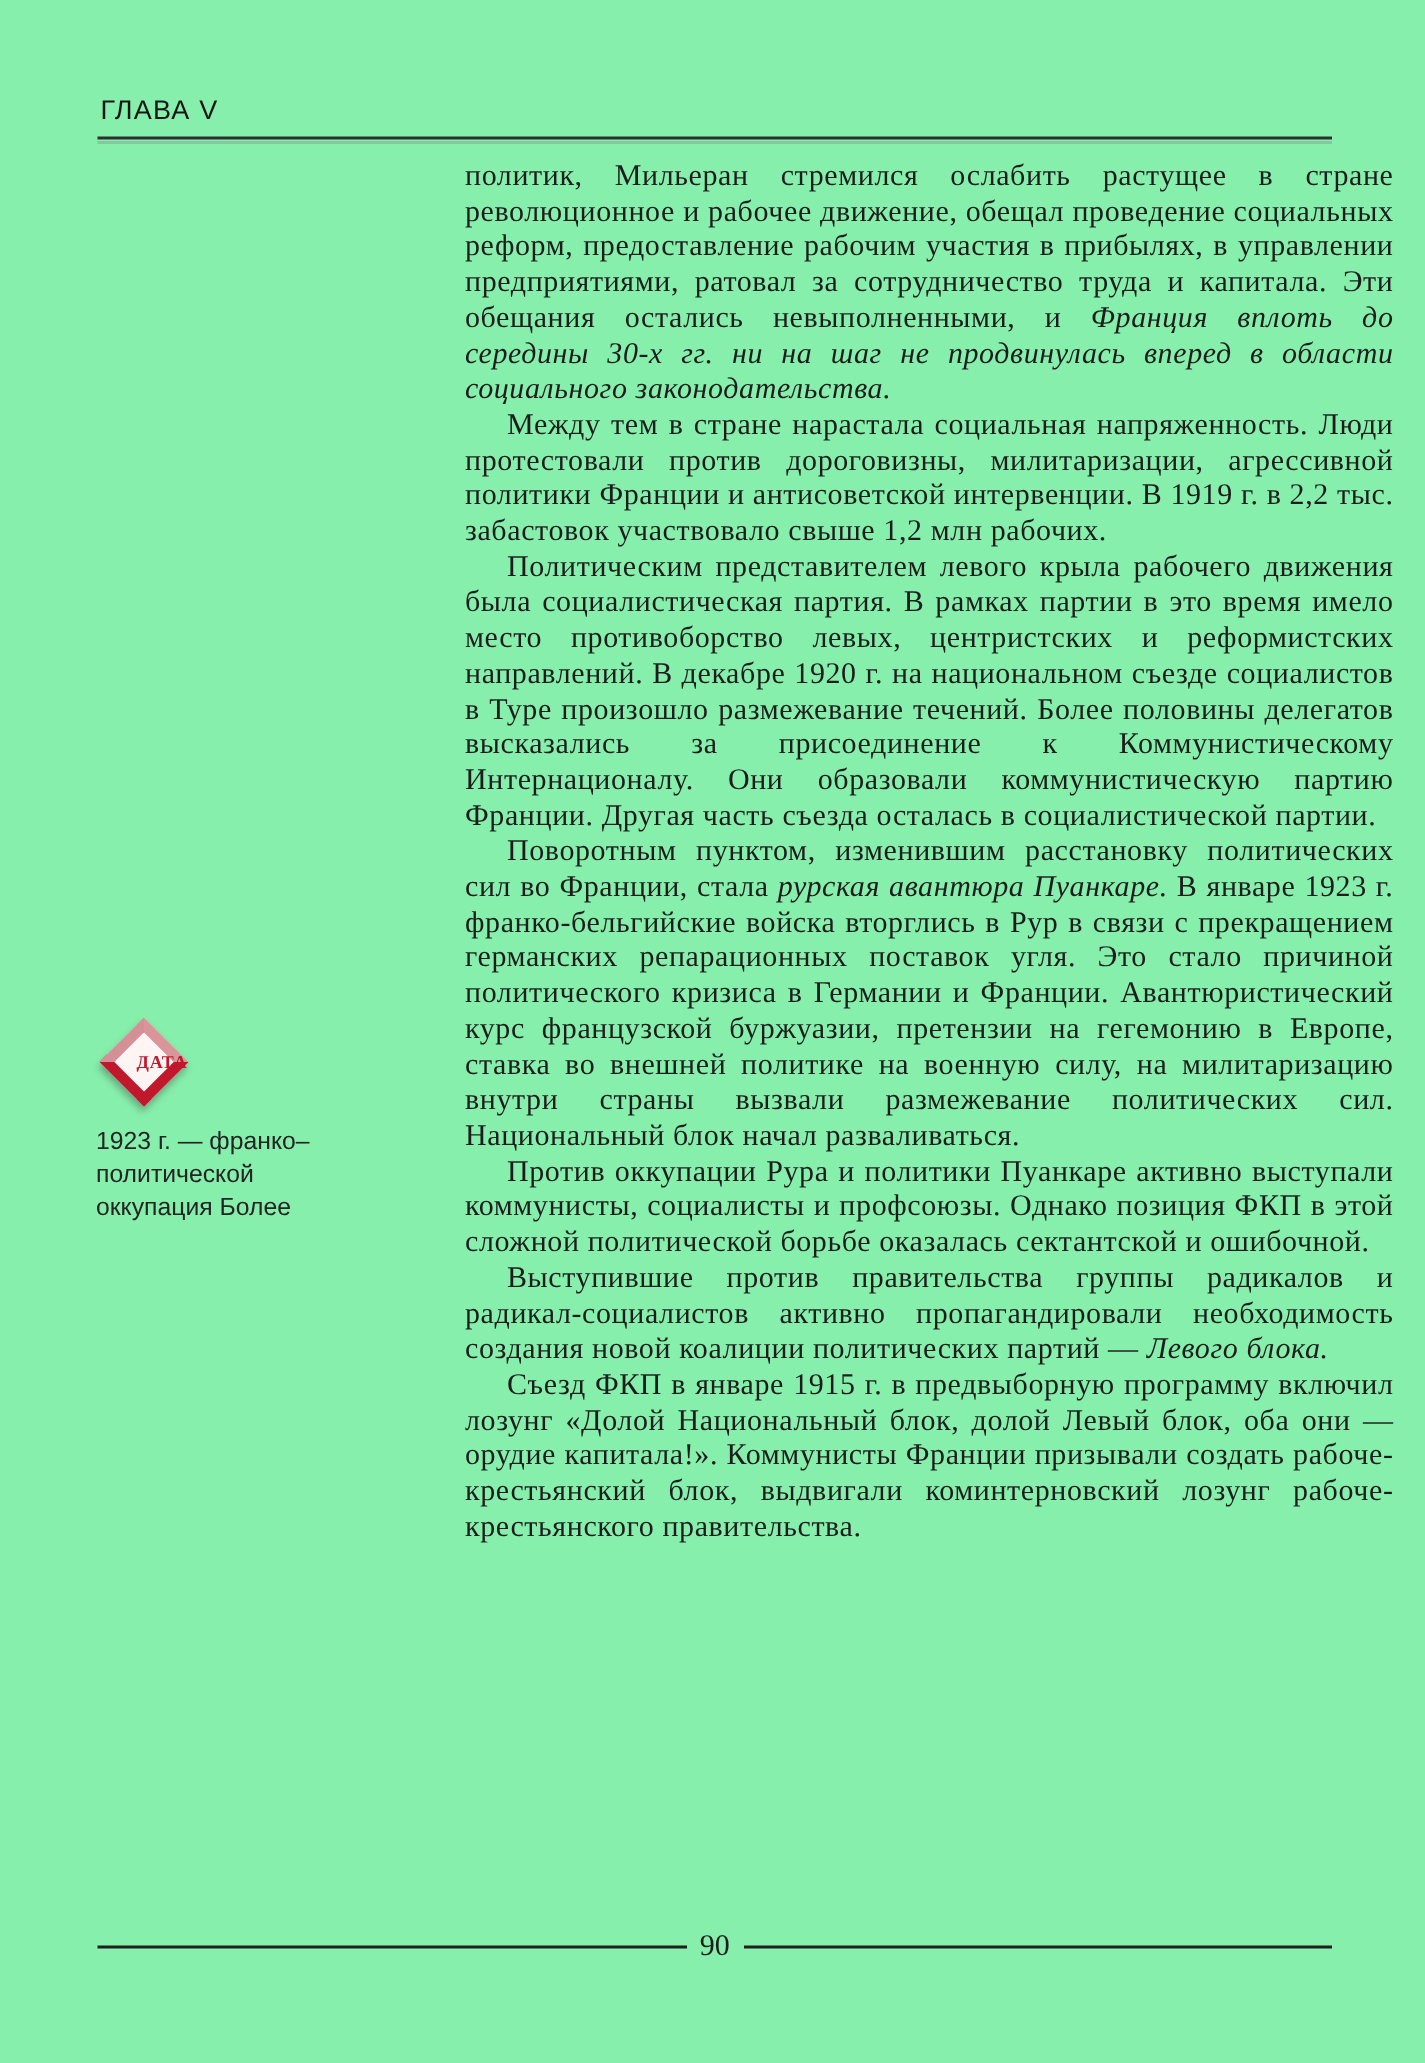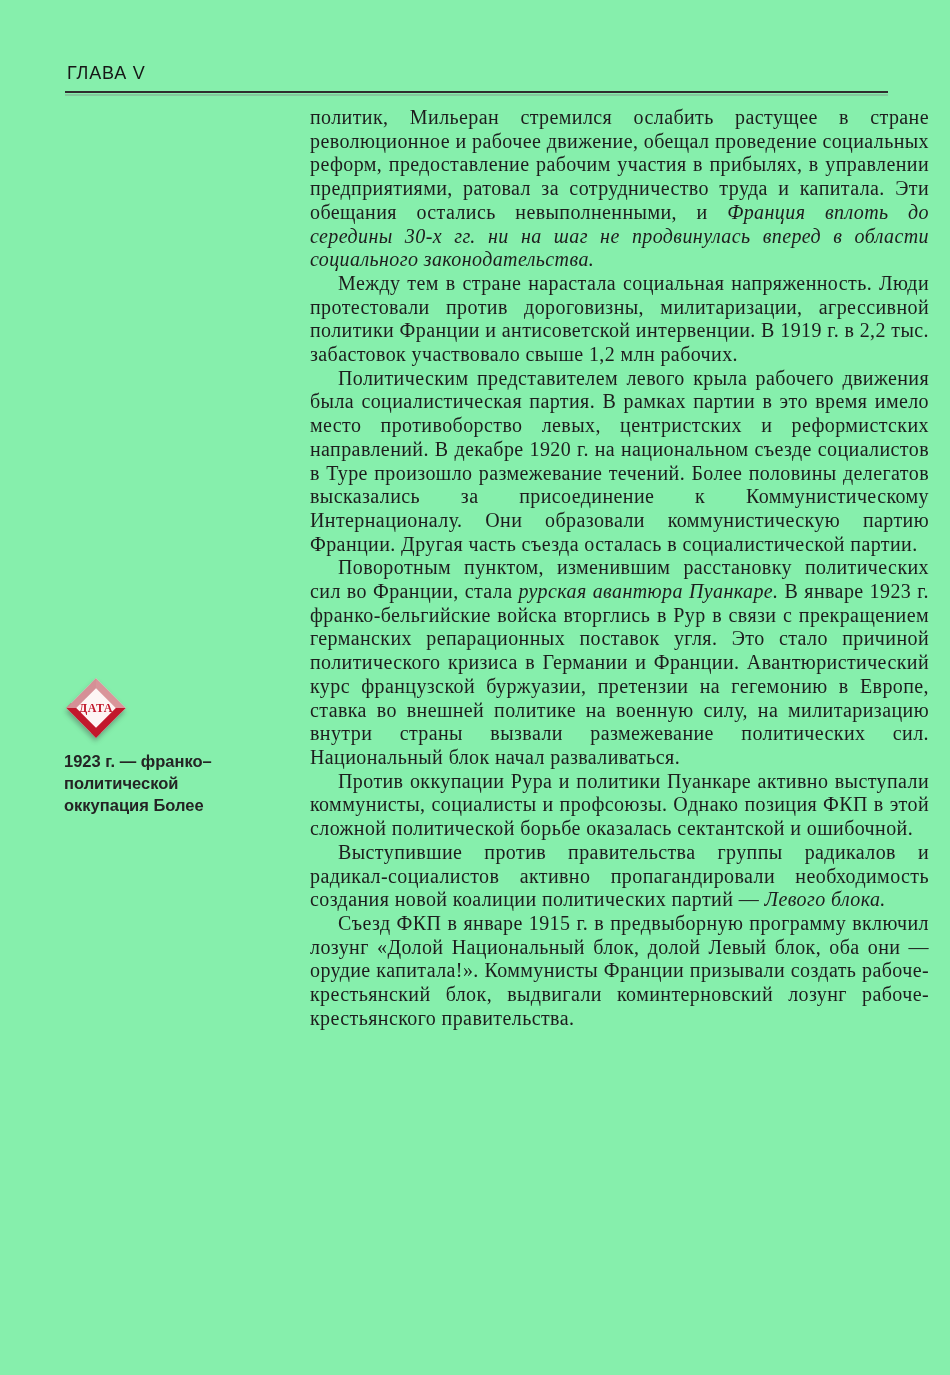--- a/index.html
+++ b/index.html
@@ -71,38 +71,37 @@
     transform: rotate(45deg);
     background: #fdf5f4;
     border-top: 7px solid #d9959a;    
     border-left: 7px solid #d59096;   
     border-right: 7px solid #c2182c;  
     border-bottom: 7px solid #c2182c; 
     box-shadow: 2px 3px 5px rgba(60,60,60,0.4);
   }
   .badge-label {
     position: absolute;
-    left: 0; top: 0;
+    left: 12px; top: 0;
     width: 64px; height: 64px;
     display: flex;
     align-items: center;
     justify-content: center;
     font-family: "Liberation Serif", serif;
     font-weight: bold;
     font-size: 12px;
     letter-spacing: 0.5px;
     color: #c2182c;
   }
   .margin-text {
     margin-top: 10px;
     font-family: "Liberation Sans", "DejaVu Sans", sans-serif;
     font-size: 16.5px;
     line-height: 22px;
     color: #242424;
-    font-weight: bold;
   }
 
   
   .page-footer {
     position: absolute;
     left: 65px;
     top: 1286px;
     width: 823px;
     display: flex;
     align-items: center;
@@ -141,14 +140,19 @@
   <main class="body-column">
       <p class=""><span>политик, Мильеран стремился ослабить растущее в стране революционное и рабочее движение, обещал проведение социальных реформ, предоставление рабочим участия в прибылях, в управлении предприятиями, ратовал за сотрудничество труда и капитала. Эти обещания остались невыполненными, и </span><span class="italic">Франция вплоть до середины 30-х гг. ни на шаг не продвинулась вперед в области социального законодательства.</span></p>
       <p class="indent"><span>Между тем в стране нарастала социальная напряженность. Люди протестовали против дороговизны, милитаризации, агрессивной политики Франции и антисоветской интервенции. В 1919 г. в 2,2 тыс. забастовок участвовало свыше 1,2 млн рабочих.</span></p>
       <p class="indent"><span>Политическим представителем левого крыла рабочего движения была социалистическая партия. В рамках партии в это время имело место противоборство левых, центристских и реформистских направлений. В декабре 1920 г. на национальном съезде социалистов в Туре произошло размежевание течений. Более половины делегатов высказались за присоединение к Коммунистическому Интернационалу. Они образовали коммунистическую партию Франции. Другая часть съезда осталась в социалистической партии.</span></p>
       <p class="indent"><span>Поворотным пунктом, изменившим расстановку политических сил во Франции, стала </span><span class="italic">рурская авантюра Пуанкаре.</span><span> В январе 1923 г. франко-бельгийские войска вторглись в Рур в связи с прекращением германских репарационных поставок угля. Это стало причиной политического кризиса в Германии и Франции. Авантюристический курс французской буржуазии, претензии на гегемонию в Европе, ставка во внешней политике на военную силу, на милитаризацию внутри страны вызвали размежевание политических сил. Национальный блок начал разваливаться.</span></p>
       <p class="indent"><span>Против оккупации Рура и политики Пуанкаре активно выступали коммунисты, социалисты и профсоюзы. Однако позиция ФКП в этой сложной политической борьбе оказалась сектантской и ошибочной.</span></p>
       <p class="indent"><span>Выступившие против правительства группы радикалов и радикал-социалистов активно пропагандировали необходимость создания новой коалиции политических партий — </span><span class="italic">Левого блока.</span></p>
       <p class="indent"><span>Съезд ФКП в январе 1915 г. в предвыборную программу включил лозунг «Долой Национальный блок, долой Левый блок, оба они — орудие капитала!». Коммунисты Франции призывали создать рабоче-крестьянский блок, выдвигали коминтерновский лозунг рабоче-крестьянского правительства.</span></p>
     </main>
 
+  <footer class="page-footer">
+    <span class="footer-rule"></span>
+    <span class="page-number">90</span>
+    <span class="footer-rule"></span>
+  </footer>
 
 </div>
 
 </body></html>

